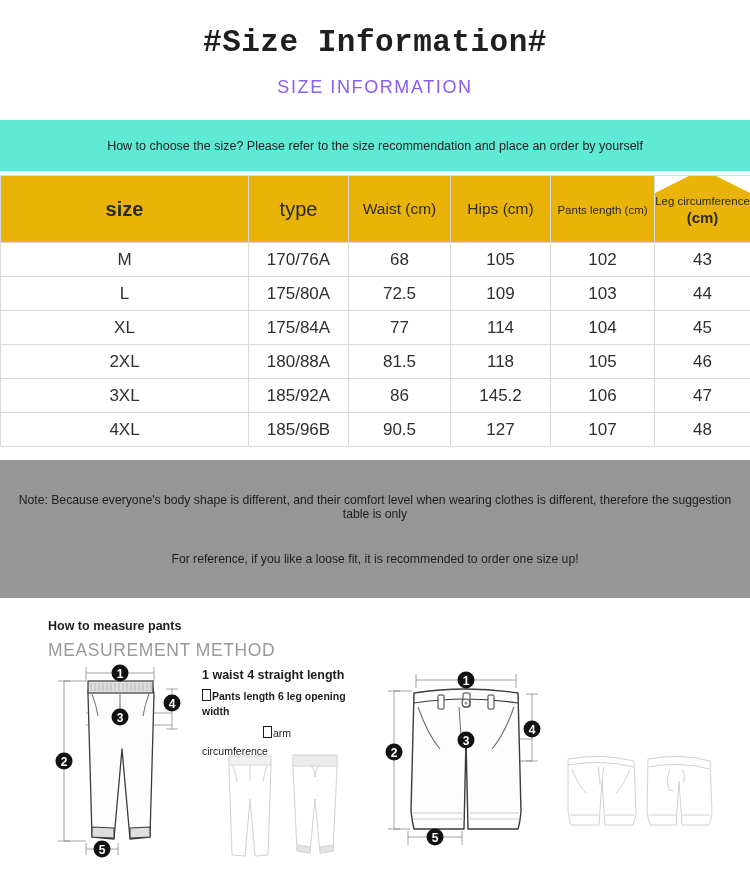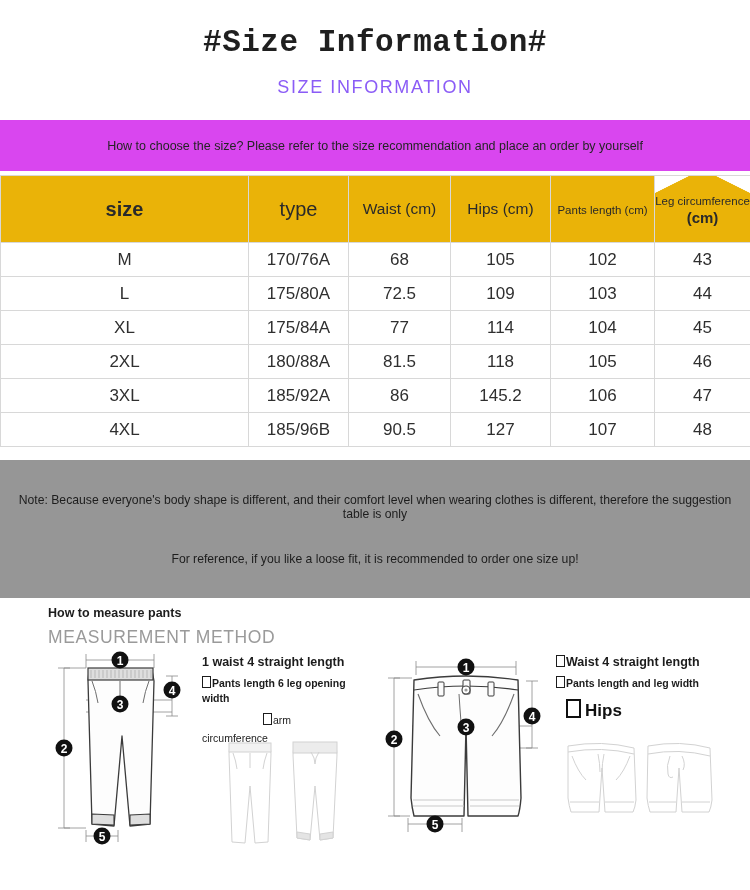--- a/index.html
+++ b/index.html
@@ -32,21 +32,21 @@
   .sub-title {
     font-size: 18px;
     color: #8b5cf6;
     letter-spacing: 1.6px;
     margin-top: 17px;
   }
 
   
   .banner-light {
     margin-top: 22px;
-    background: #d946ef;
+    background: #5eead4;
     height: 51px;
     display: flex;
     align-items: center;
     justify-content: center;
   }
   .banner-light-text {
     font-size: 12.5px;
     color: #242424;
     text-align: center;
   }
@@ -143,21 +143,21 @@
     margin-top: 31px;
   }
 
   
   .measure-section {
     position: relative;
     height: 306px;
   }
   .measure-head {
     padding-left: 48px;
-    padding-top: 8px;
+    padding-top: 21px;
   }
   .measure-title {
     font-size: 12.5px;
     font-weight: bold;
     color: #1d1d1d;
   }
   .measure-subtitle {
     font-size: 17.5px;
     color: #9a9a9a;
     letter-spacing: 0.6px;
@@ -532,31 +532,20 @@
 
           <circle cx="150" cy="68" r="8.5" fill="#111111"></circle>
           <text x="150" y="72.5" font-size="12" font-weight="bold" fill="#ffffff" text-anchor="middle" font-family="Liberation Sans, sans-serif">4</text>
 
           <circle cx="53" cy="176" r="8.5" fill="#111111"></circle>
           <text x="53" y="180.5" font-size="12" font-weight="bold" fill="#ffffff" text-anchor="middle" font-family="Liberation Sans, sans-serif">5</text>
         </g>
       </svg>
     </div>
 
-    <div class="labels labels-right">
-      <div class="lbl-a">
-        <span class="tofu"></span><span>Waist 4 straight length</span>
-      </div>
-      <div class="lbl-b">
-        <span class="tofu"></span><span>Pants length and leg width</span>
-      </div>
-      <div class="lbl-big">
-        <span class="tofu-big"></span><span>Hips</span>
-      </div>
-    </div>
 
     <div class="thumbs thumbs-right">
       <svg width="160" height="125" viewBox="0 0 160 125">
         <g fill="#ffffff" stroke="#d2d2d2" stroke-width="1">
 
           <path d="M10,8 Q44,2 76,10 L78,62 Q77,70 75,74 L47,74 L44,30 L41,74 L13,74 Q11,68 10,60 Z"></path>
           <path d="M10,14 Q44,8 76,16" fill="none"></path>
           <path d="M40,16 q2,10 2,18" fill="none"></path>
           <path d="M46,16 q-2,10 -2,18" fill="none"></path>
           <path d="M14,18 q6,16 14,24" fill="none"></path>

